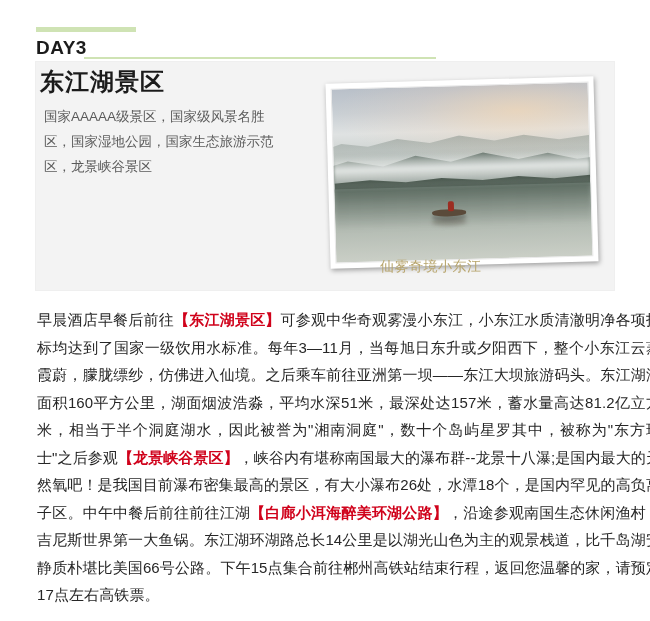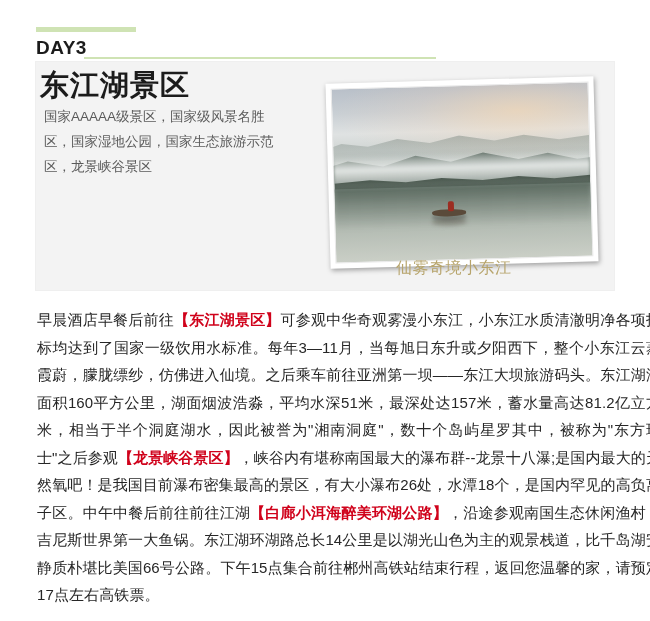--- a/index.html
+++ b/index.html
@@ -72,21 +72,21 @@
     top: 62px;
     width: 578px;
     height: 228px;
     background: #f3f3f3;
     box-shadow: 0 0 0 1px #efefef;
   }
   .card-title {
     position: absolute;
     left: 40px;
     top: 66px;
-    font-size: 29px;
+    font-size: 24px;
     font-weight: bold;
     color: #1b1b1b;
     letter-spacing: 1px;
   }
   .card-desc {
     position: absolute;
     left: 44px;
     top: 104px;
     width: 240px;
     font-size: 13.5px;
@@ -194,23 +194,23 @@
     position: absolute;
     left: 38%; top: 76%;
     width: 34px; height: 8px;
     background: rgba(70,60,50,0.35);
     border-radius: 45%;
     filter: blur(2px);
   }
 
   .photo-caption {
     position: absolute;
-    left: 396px;
+    left: 380px;
     top: 258px;
-    font-size: 16px;
+    font-size: 14px;
     color: #b7a46b;
     letter-spacing: 0.5px;
   }
 
   
   .body-text {
     position: absolute;
     left: 4px;
     top: 306px;
     width: 624px;

